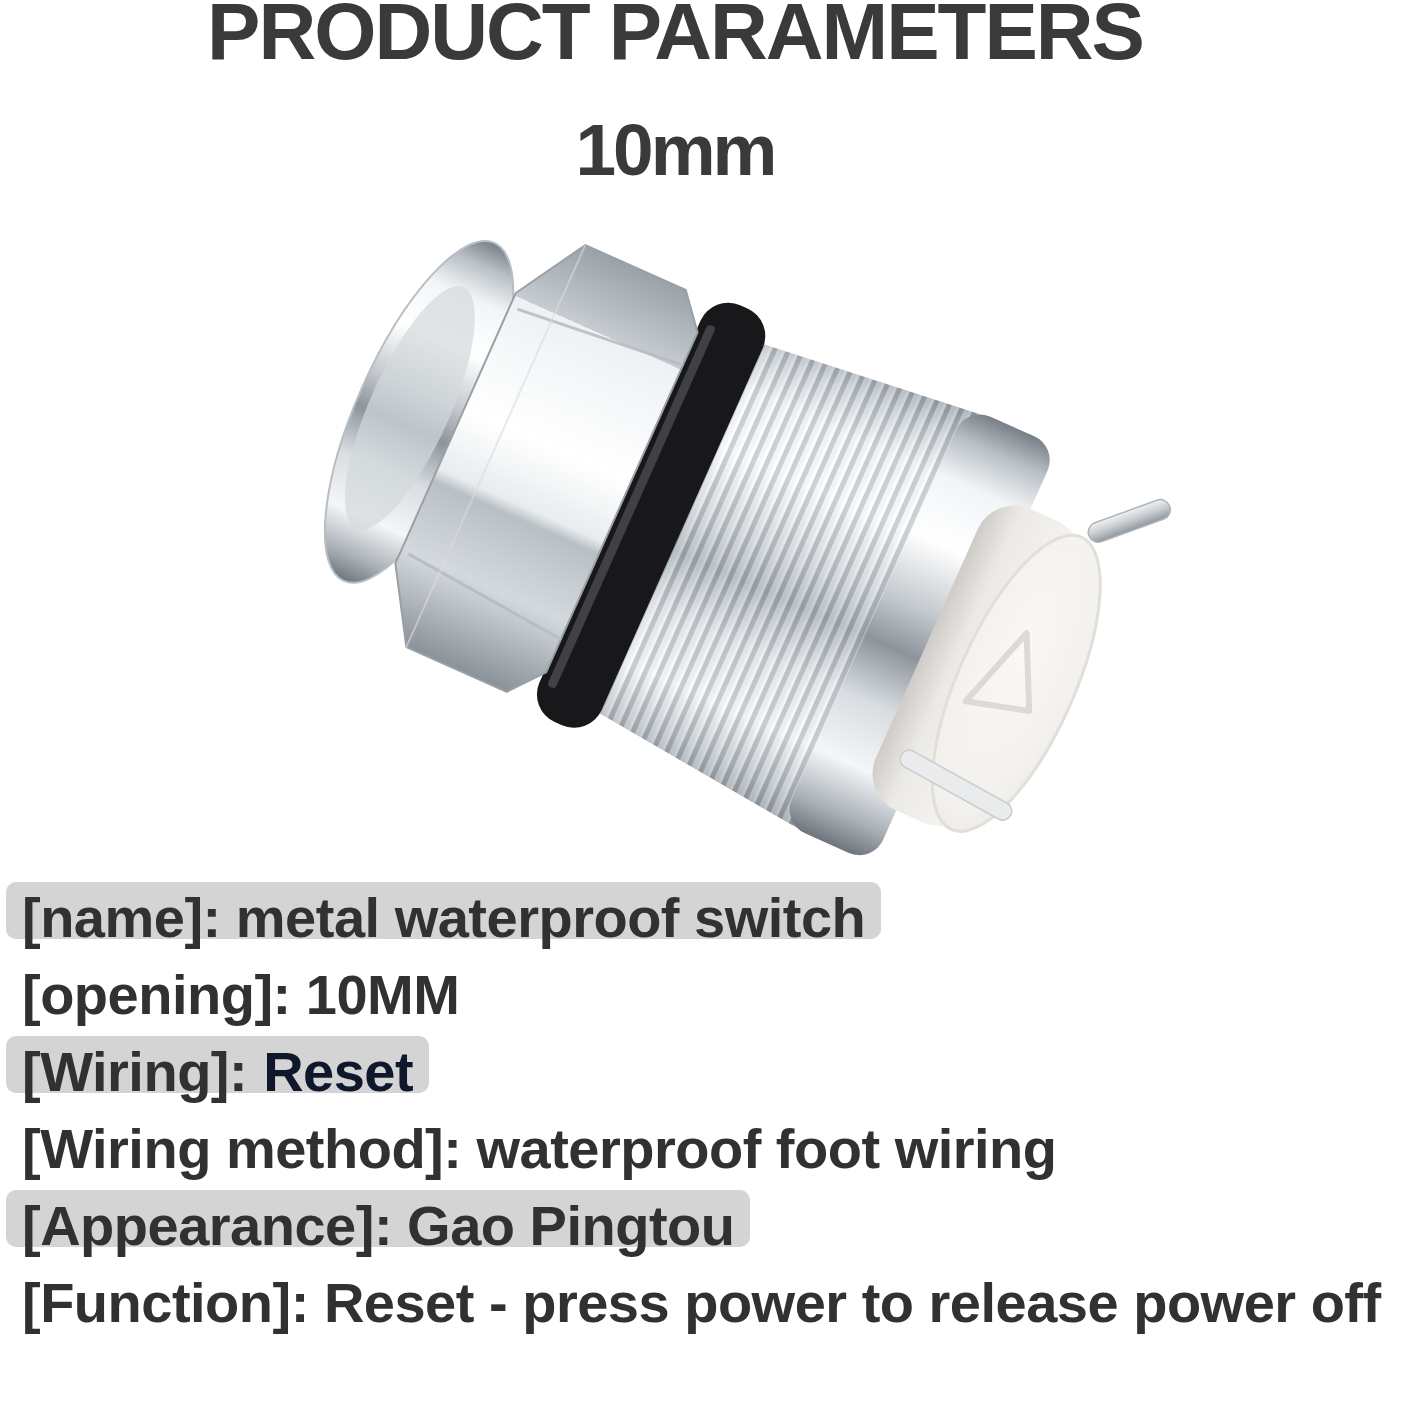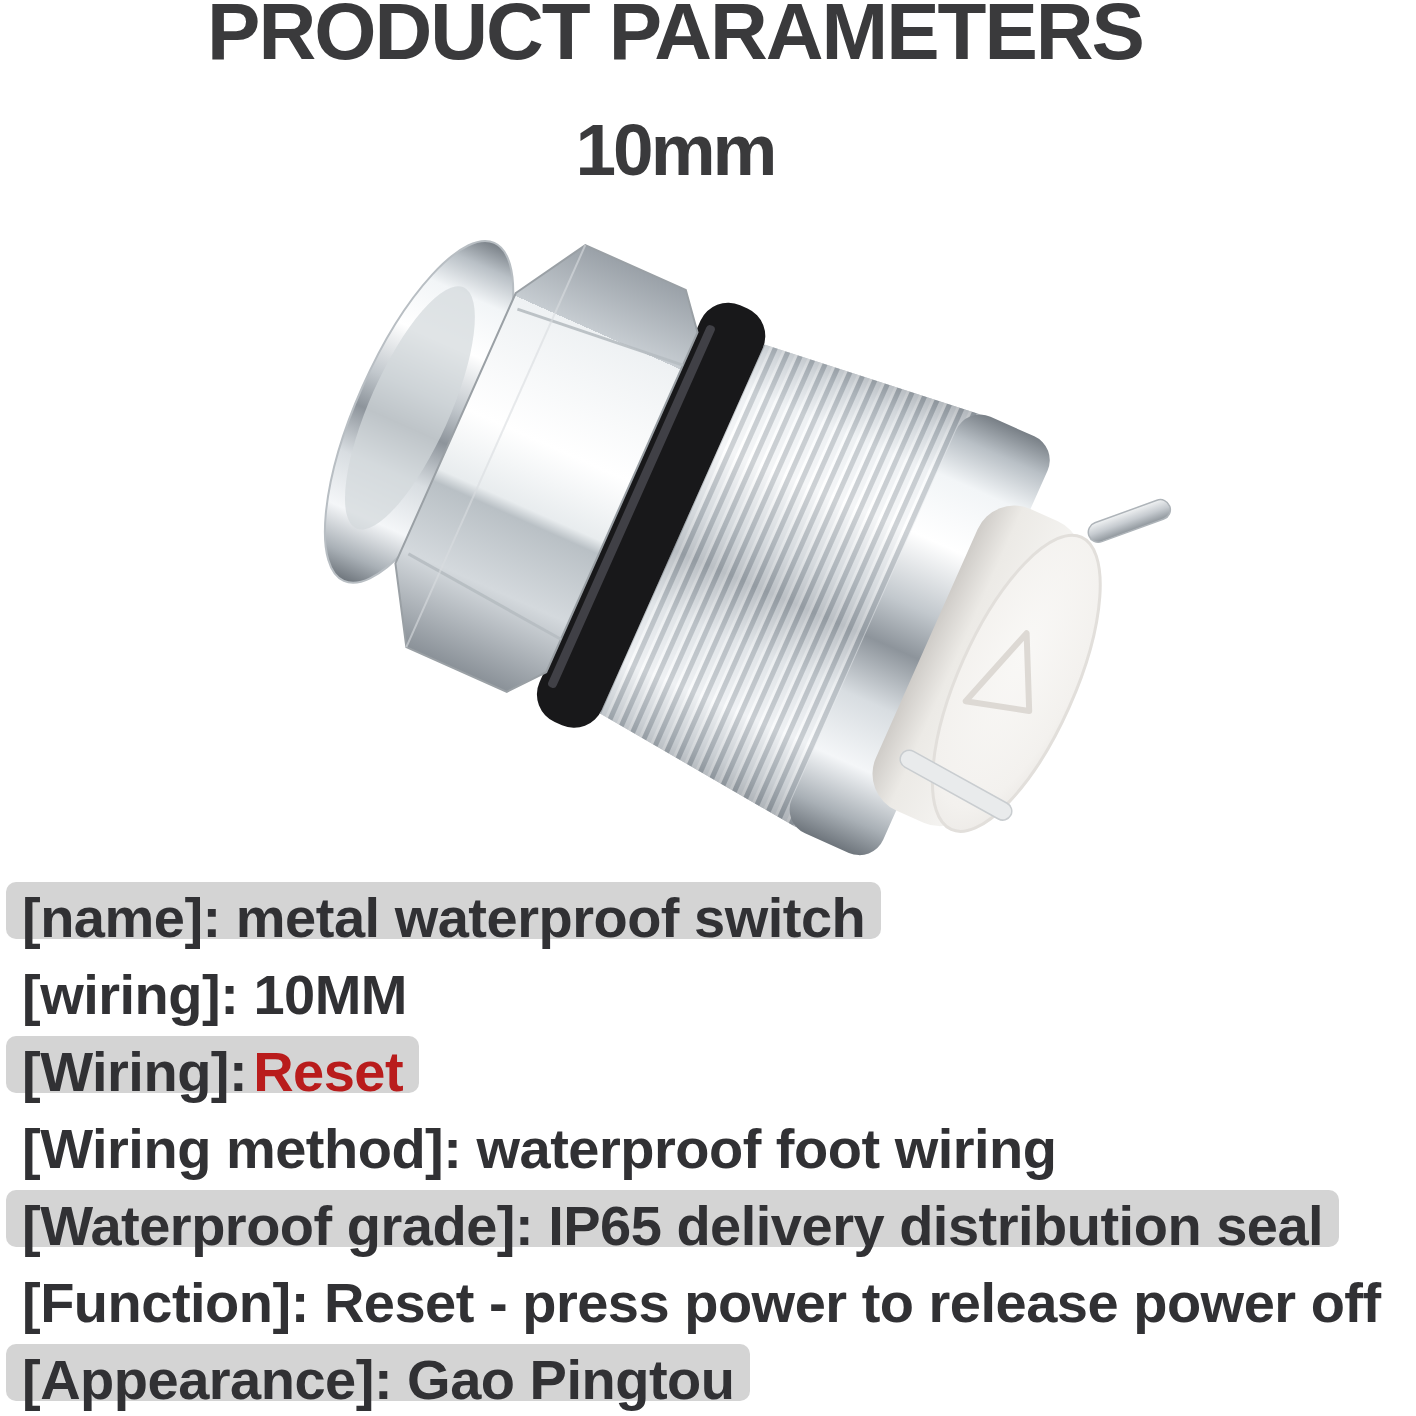--- a/index.html
+++ b/index.html
@@ -19,21 +19,21 @@
   .photo{position:absolute;left:250px;top:180px;width:950px;height:700px;}
 
   
   .specs{position:absolute;left:6px;top:882px;width:1410px;}
   .spec-row{height:71px;margin-bottom:6px;white-space:nowrap;
             font-size:56px;line-height:71px;font-weight:700;
             color:#313134;letter-spacing:-0.5px;}
   .spec-pill{display:inline-block;height:57px;line-height:71px;
              padding:0 16px;border-radius:10px;}
   .hl{background:#d4d4d4;}
-  .spec-red{color:#b91c1c;margin-left:6px;}
+  .spec-red{color:#0f172a;margin-left:16px;}
 </style>
 </head>
 <body>
 
 <div class="header">
   <div class="title">PRODUCT PARAMETERS</div>
   <div class="subtitle">10mm</div>
 </div>
 
 <svg class="photo" viewBox="0 0 950 700" role="img" aria-label="product photo">
@@ -123,36 +123,33 @@
   </g>
 </svg>
 
 <div class="specs">
 
   <div class="spec-row">
     <span class="spec-pill hl">[name]: metal waterproof switch</span>
   </div>
 
   <div class="spec-row">
-    <span class="spec-pill">[wiring]: 10MM</span>
+    <span class="spec-pill">[opening]: 10MM</span>
   </div>
 
   <div class="spec-row">
     <span class="spec-pill hl"><span>[Wiring]:</span><span class="spec-red">Reset</span></span>
   </div>
 
   <div class="spec-row">
     <span class="spec-pill">[Wiring method]: waterproof foot wiring</span>
   </div>
 
+
   <div class="spec-row">
-    <span class="spec-pill hl">[Waterproof grade]: IP65 delivery distribution seal</span>
+    <span class="spec-pill hl">[Appearance]: Gao Pingtou</span>
   </div>
 
   <div class="spec-row">
     <span class="spec-pill">[Function]: Reset - press power to release power off</span>
   </div>
 
-  <div class="spec-row">
-    <span class="spec-pill hl">[Appearance]: Gao Pingtou</span>
-  </div>
-
 </div>
 
 </body></html>

